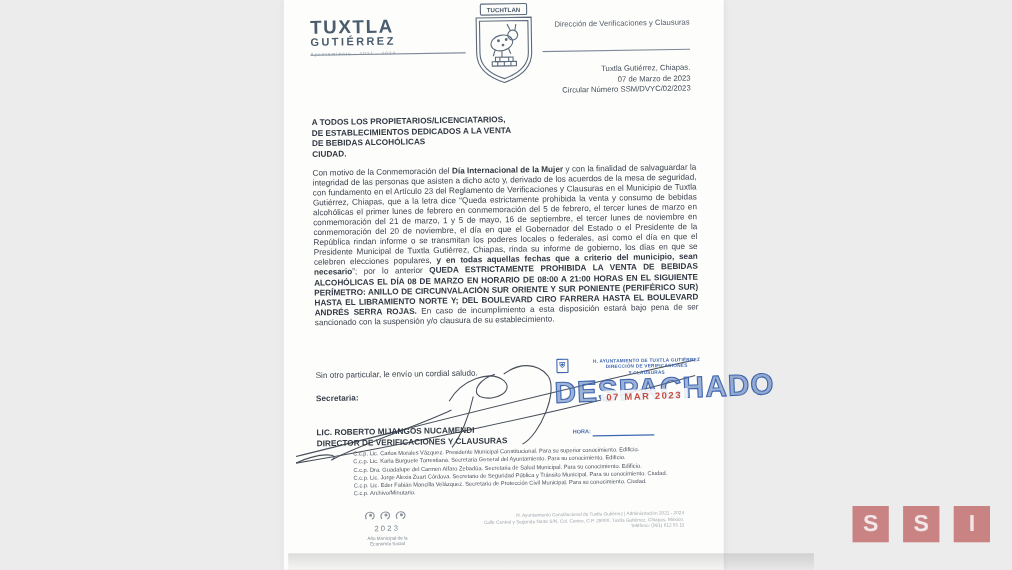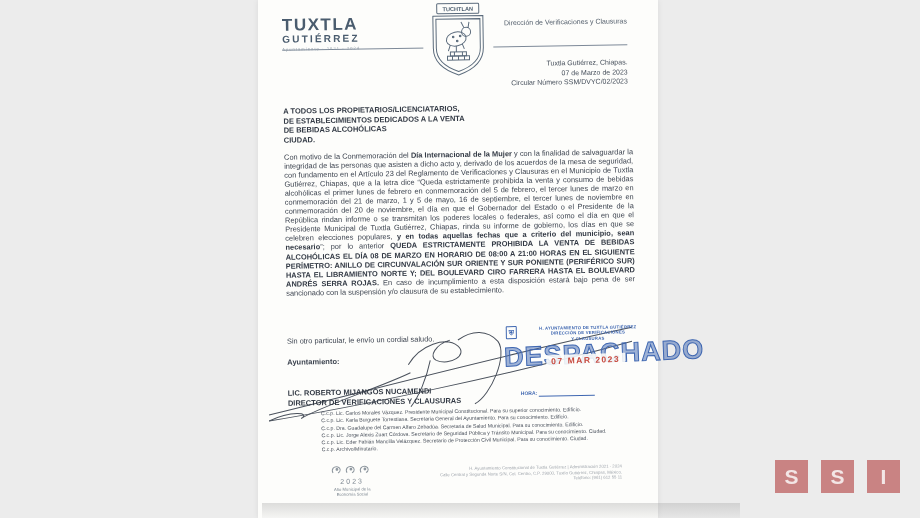--- a/index.html
+++ b/index.html
@@ -138,21 +138,21 @@
       <div class="recipient">
         <div>A TODOS LOS PROPIETARIOS/LICENCIATARIOS,</div>
         <div>DE ESTABLECIMIENTOS DEDICADOS A LA VENTA</div>
         <div>DE BEBIDAS ALCOHÓLICAS</div>
         <div>CIUDAD.</div>
       </div>
 
       <p class="body-par"><span>Con motivo de la Conmemoración del </span><b>Día Internacional de la Mujer</b><span> y con la finalidad de salvaguardar la integridad de las personas que asisten a dicho acto y, derivado de los acuerdos de la mesa de seguridad, con fundamento en el Artículo 23 del Reglamento de Verificaciones y Clausuras en el Municipio de Tuxtla Gutiérrez, Chiapas, que a la letra dice “Queda estrictamente prohibida la venta y consumo de bebidas alcohólicas el primer lunes de febrero en conmemoración del 5 de febrero, el tercer lunes de marzo en conmemoración del 21 de marzo, 1 y 5 de mayo, 16 de septiembre, el tercer lunes de noviembre en conmemoración del 20 de noviembre, el día en que el Gobernador del Estado o el Presidente de la República rindan informe o se transmitan los poderes locales o federales, así como el día en que el Presidente Municipal de Tuxtla Gutiérrez, Chiapas, rinda su informe de gobierno, los días en que se celebren elecciones populares, </span><b>y en todas aquellas fechas que a criterio del municipio, sean necesario</b><span>”; por lo anterior </span><b>QUEDA ESTRICTAMENTE PROHIBIDA LA VENTA DE BEBIDAS ALCOHÓLICAS EL DÍA 08 DE MARZO EN HORARIO DE 08:00 A 21:00 HORAS EN EL SIGUIENTE PERÍMETRO: ANILLO DE CIRCUNVALACIÓN SUR ORIENTE Y SUR PONIENTE (PERIFÉRICO SUR) HASTA EL LIBRAMIENTO NORTE Y; DEL BOULEVARD CIRO FARRERA HASTA EL BOULEVARD ANDRÉS SERRA ROJAS.</b><span> En caso de incumplimiento a esta disposición estará bajo pena de ser sancionado con la suspensión y/o clausura de su establecimiento.</span></p>
 
       <div class="closing">Sin otro particular, le envío un cordial saludo.</div>
-      <div class="salutation">Ayuntamiento:</div>
+      <div class="salutation">Secretaria:</div>
 
       <svg class="sig-svg" viewBox="0 0 400 130">
         <g fill="none" stroke="#4a515c" stroke-width="1">
           <path d="M8 112 C 80 96, 230 58, 372 30"></path>
           <path d="M8 118 C 90 106, 250 76, 372 44"></path>
           <path d="M8 118 C 30 108, 50 110, 40 116 C 60 104, 120 86, 150 72"></path>
           <path d="M148 64 C 160 44, 186 36, 198 46 C 208 55, 190 66, 176 60 C 168 56, 176 44, 190 40"></path>
           <path d="M198 40 C 212 30, 228 30, 238 42 C 248 56, 230 96, 214 104"></path>
           <path d="M170 60 C 166 78, 158 96, 150 106"></path>
         </g>

